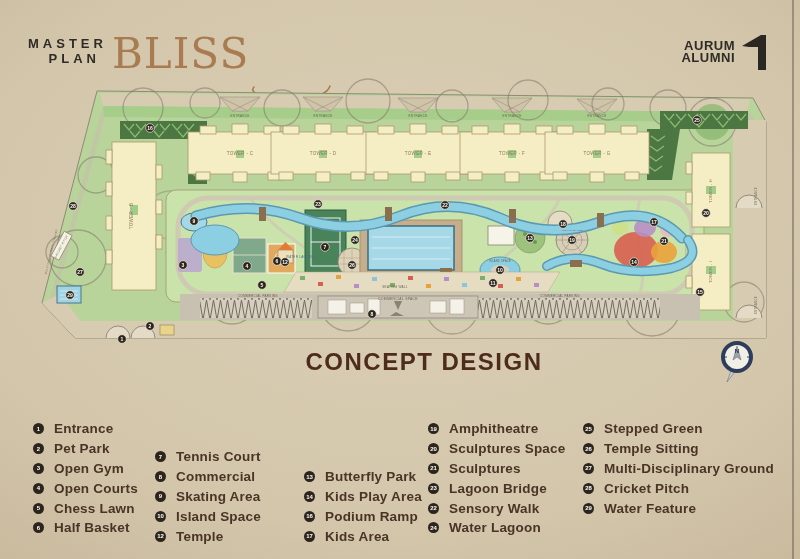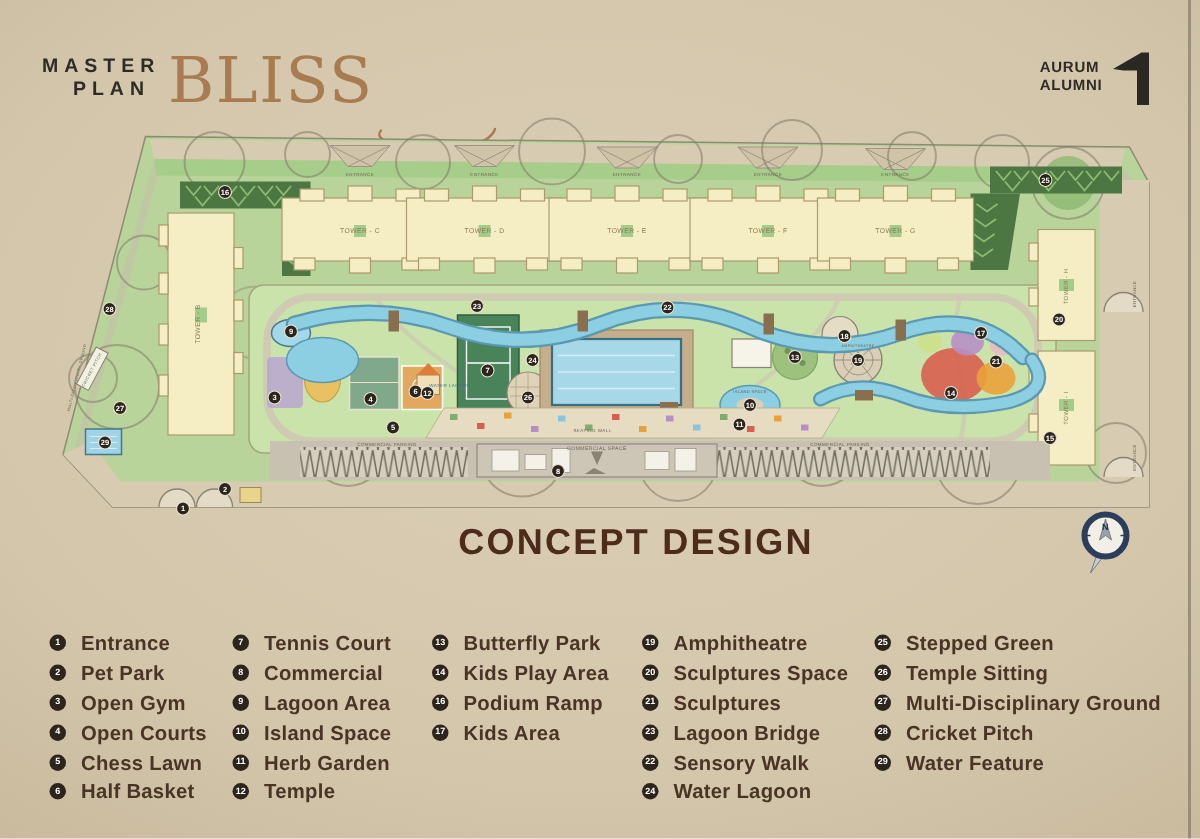--- a/index.html
+++ b/index.html
@@ -10,34 +10,34 @@
   }
   .edge-line{position:absolute;left:792px;top:0;width:2px;height:559px;background:rgba(100,93,80,.5);}
   
   .hdr-left{position:absolute;left:28px;top:36px;width:72px;text-align:right;
     color:var(--ink,#3a3631);font-size:13px;font-weight:700;letter-spacing:4px;line-height:15px;}
   .brand{position:absolute;left:112px;top:26px;width:120px;height:62px;
     font-family:"DejaVu Serif",serif;font-size:42px;color:var(--brand-gold,#a87c50);
     letter-spacing:1px;line-height:56px;text-align:right;}
   .brand-swash{position:absolute;left:126px;top:58px;}
   .logo{position:absolute;right:32px;top:32px;display:flex;align-items:center;gap:5px;}
-  .logo-text{color:var(--ink,#2b2722);font-size:10px;font-weight:800;letter-spacing:.5px;line-height:12px;text-align:left;}
+  .logo-text{color:var(--ink,#2b2722);font-size:13px;font-weight:800;letter-spacing:.5px;line-height:12px;text-align:right;}
   
   .map-svg{position:absolute;left:0;top:0;}
   .marker-num{font:700 5px "Liberation Sans",sans-serif;fill:#fff;text-anchor:middle;}
   .map-label-text{font-family:"Liberation Sans",sans-serif;}
   
   .title{position:absolute;left:0;top:348px;width:100%;text-align:center;
     color:var(--title-brown,#4e2c1c);font-size:24px;font-weight:800;letter-spacing:1.5px;padding-left:24px;}
   
   .legend{position:absolute;left:0;top:419px;width:800px;height:130px;}
   .legend-col{position:absolute;top:0;}
   .legend-col:nth-child(1){left:33px;}
-  .legend-col:nth-child(2){left:155px;}
-  .legend-col:nth-child(3){left:288px;}
+  .legend-col:nth-child(2){left:155px;margin-top:28px;}
+  .legend-col:nth-child(3){left:304px;margin-top:48px;}
   .legend-col:nth-child(4){left:428px;}
   .legend-col:nth-child(5){left:583px;}
   .legend-item{display:flex;align-items:center;height:19.8px;gap:10px;white-space:nowrap;}
   .legend-item .bullet{width:11px;height:11px;border-radius:50%;background:var(--marker-bg,#2d251c);
     color:#fff;font-size:6px;font-weight:700;display:flex;align-items:center;justify-content:center;flex:0 0 11px;}
   .legend-item .lbl{color:var(--legend-ink,#4a3426);font-size:13.5px;font-weight:700;letter-spacing:.2px;}
 </style>
 </head>
 <body>
 
@@ -536,31 +536,27 @@
       <div class="legend-item">
         <span class="bullet">7</span>
         <span class="lbl">Tennis Court</span>
       </div>
       <div class="legend-item">
         <span class="bullet">8</span>
         <span class="lbl">Commercial</span>
       </div>
       <div class="legend-item">
         <span class="bullet">9</span>
-        <span class="lbl">Lagoon Area</span>
+        <span class="lbl">Skating Area</span>
       </div>
       <div class="legend-item">
         <span class="bullet">10</span>
         <span class="lbl">Island Space</span>
       </div>
       <div class="legend-item">
-        <span class="bullet">11</span>
-        <span class="lbl">Herb Garden</span>
-      </div>
-      <div class="legend-item">
         <span class="bullet">12</span>
         <span class="lbl">Temple</span>
       </div>
     </div>
     <div class="legend-col">
       <div class="legend-item">
         <span class="bullet">13</span>
         <span class="lbl">Butterfly Park</span>
       </div>
       <div class="legend-item">

